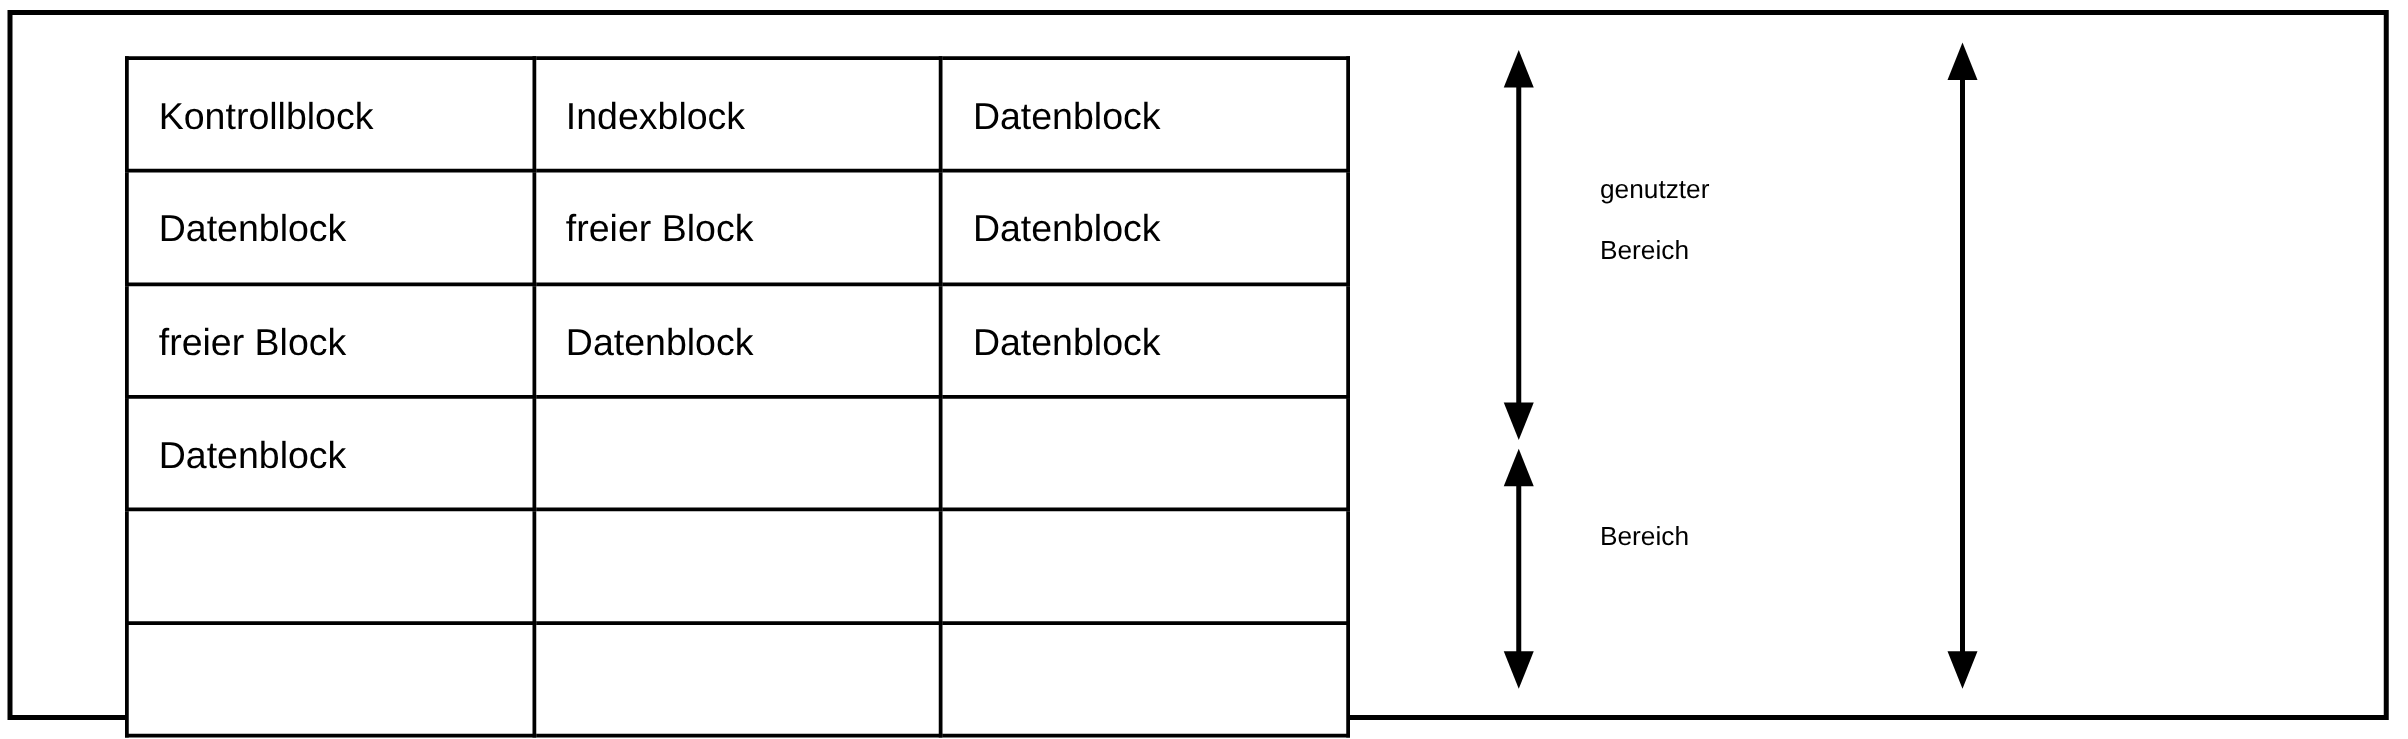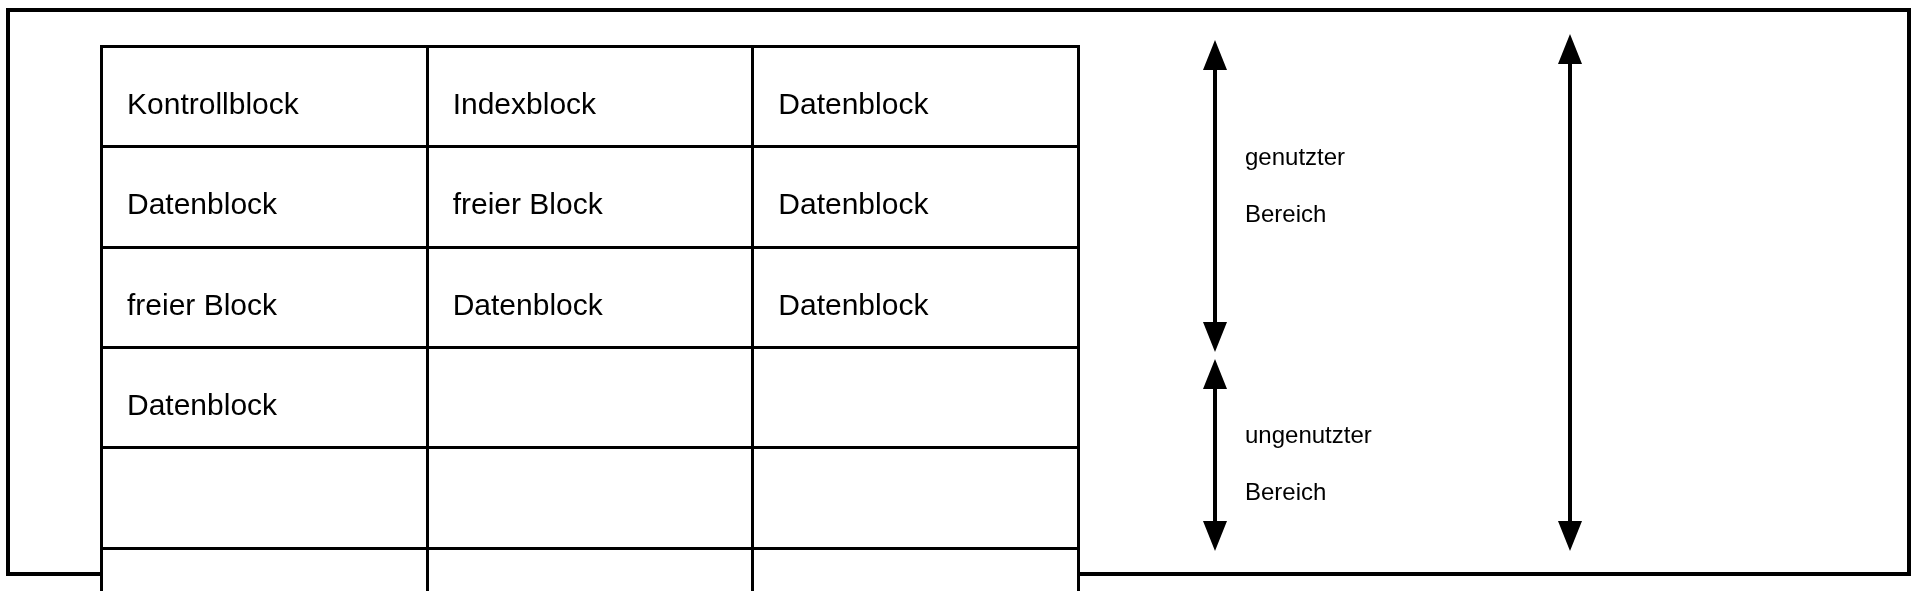--- a/index.html
+++ b/index.html
@@ -35,46 +35,47 @@
     top: 45px;
     width: 980px;
     height: 500px;
     border-collapse: collapse;
     table-layout: fixed;
   }
   #block-table td {
     border: 3px solid #000000;
     width: 33.333%;
     height: 83.33px;
-    padding: 14px 0 0 24px;
+    padding: 4px 0 0 24px;
     margin: 0;
     font-family: "Liberation Sans", sans-serif;
     font-size: 30px;
     color: #000000;
     vertical-align: middle;
     text-align: left;
     line-height: 1.1;
     white-space: nowrap;
     background: #ffffff;
   }
   
   .measure {
     position: absolute;
   }
   .measure svg {
     display: block;
   }
   .measure-label {
     position: absolute;
     font-family: "Liberation Sans", sans-serif;
-    font-size: 24px;
+    font-size: 21px;
     color: #000000;
     line-height: 1.18;
     white-space: pre-line;
     text-align: left;
+    margin-left: 35px;
   }
 </style>
 </head>
 <body>
 
 <div id="canvas">
 
   <div id="outer-frame"></div>
 
   <table id="block-table">
@@ -125,21 +126,20 @@
   </div>
 
   <div class="measure" style="left:1185px; top:355px;">
     <svg width="60" height="200" viewBox="0 0 60 200" xmlns="http://www.w3.org/2000/svg">
       <line x1="30" y1="26" x2="30" y2="174" stroke="#000000" stroke-width="4"></line>
       <polygon points="30,4 18,34 42,34" fill="#000000"></polygon>
       <polygon points="30,196 18,166 42,166" fill="#000000"></polygon>
     </svg>
   </div>
   <div class="measure-label" style="left:1245px; top:393px;">
-    <div>ungenutzter</div>
     <div>Bereich</div>
   </div>
 
   <div class="measure" style="left:1540px; top:30px;">
     <svg width="60" height="525" viewBox="0 0 60 525" xmlns="http://www.w3.org/2000/svg">
       <line x1="30" y1="26" x2="30" y2="499" stroke="#000000" stroke-width="4"></line>
       <polygon points="30,4 18,34 42,34" fill="#000000"></polygon>
       <polygon points="30,521 18,491 42,491" fill="#000000"></polygon>
     </svg>
   </div>

